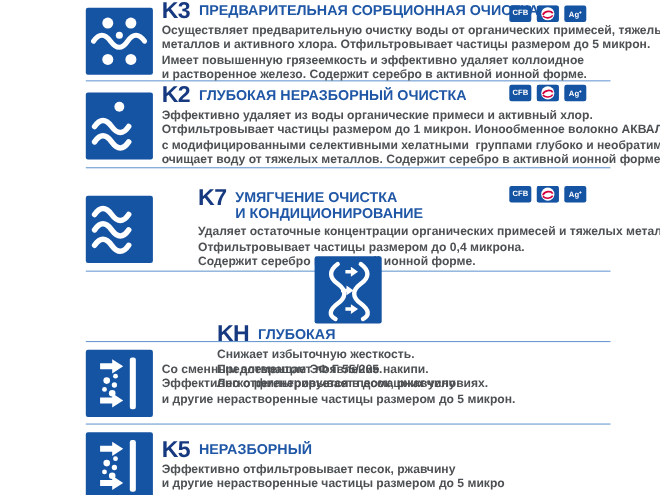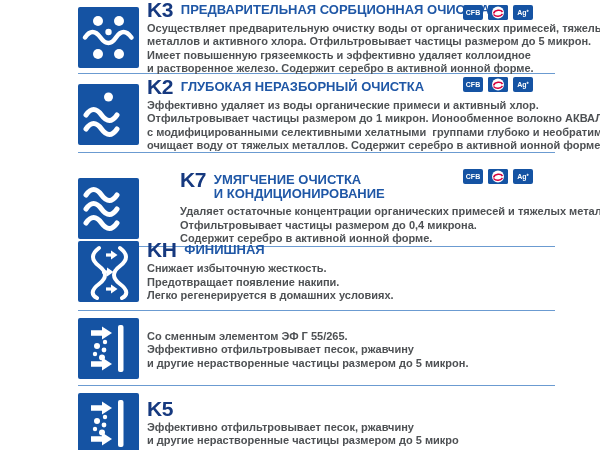--- a/index.html
+++ b/index.html
@@ -14,21 +14,21 @@
     position:absolute;
     left:78px;
     width:477px;
     display:flex;
     align-items:center;
   }
   .row.sep{border-bottom:1px solid #6b9bd1;}
   .r1{top:0;height:71px;padding-top:2px;}
   .r2{top:72px;height:75px;padding-top:5px;}
   .r3{top:164px;height:76px;padding-top:6px;gap:33px;}
-  .r4{top:225px;height:77px;padding-top:8px;}
+  .r4{top:225px;height:77px;padding-top:8px;flex-direction:column;}
   .r5{top:303px;height:74px;padding-top:8px;}
   .r6{top:378px;height:72px;padding-top:9px;}
   .icon-box{
     flex:0 0 61px;
     width:61px;height:61px;
     background:#1553a3;
     border-radius:2px;
   }
   .icon-box svg{display:block;width:61px;height:61px;}
   .content{
@@ -199,21 +199,21 @@
         <polygon points="33,9.5 39.5,14 33,18.5" fill="#fff"></polygon>
         <line x1="24" y1="31" x2="30" y2="31" stroke="#fff" stroke-width="3.2"></line>
         <polygon points="29,26.5 35.5,31 29,35.5" fill="#fff"></polygon>
         <line x1="28" y1="48" x2="34" y2="48" stroke="#fff" stroke-width="3.2"></line>
         <polygon points="33,43.5 39.5,48 33,52.5" fill="#fff"></polygon>
       </svg>
     </div>
     <div class="content">
       <div class="header">
         <span class="code">KH</span>
-        <span class="title">ФИНИШНАЯ</span>
+        <span class="title">ГЛУБОКАЯ</span>
       </div>
       <div class="desc">Снижает избыточную жесткость.
 Предотвращает появление накипи.
 Легко регенерируется в домашних условиях.</div>
     </div>
   </div>
 
   <div class="row r5 sep">
     <div class="icon-box">
       <svg viewBox="0 0 61 61">
@@ -247,19 +247,20 @@
         <circle cx="27" cy="24" r="2.2" fill="#fff"></circle>
         <circle cx="19" cy="28" r="3" fill="#fff"></circle>
         <circle cx="26" cy="32" r="2.4" fill="#fff"></circle>
         <circle cx="17" cy="36" r="2.2" fill="#fff"></circle>
         <circle cx="24" cy="39.5" r="3" fill="#fff"></circle>
       </svg>
     </div>
     <div class="content">
       <div class="header">
         <span class="code">K5</span>
+        <span class="title">НЕРАЗБОРНЫЙ</span>
       </div>
       <div class="desc">Эффективно отфильтровывает песок, ржавчину
 и другие нерастворенные частицы размером до 5 микро</div>
     </div>
   </div>
 
 </div>
 
 </body></html>

